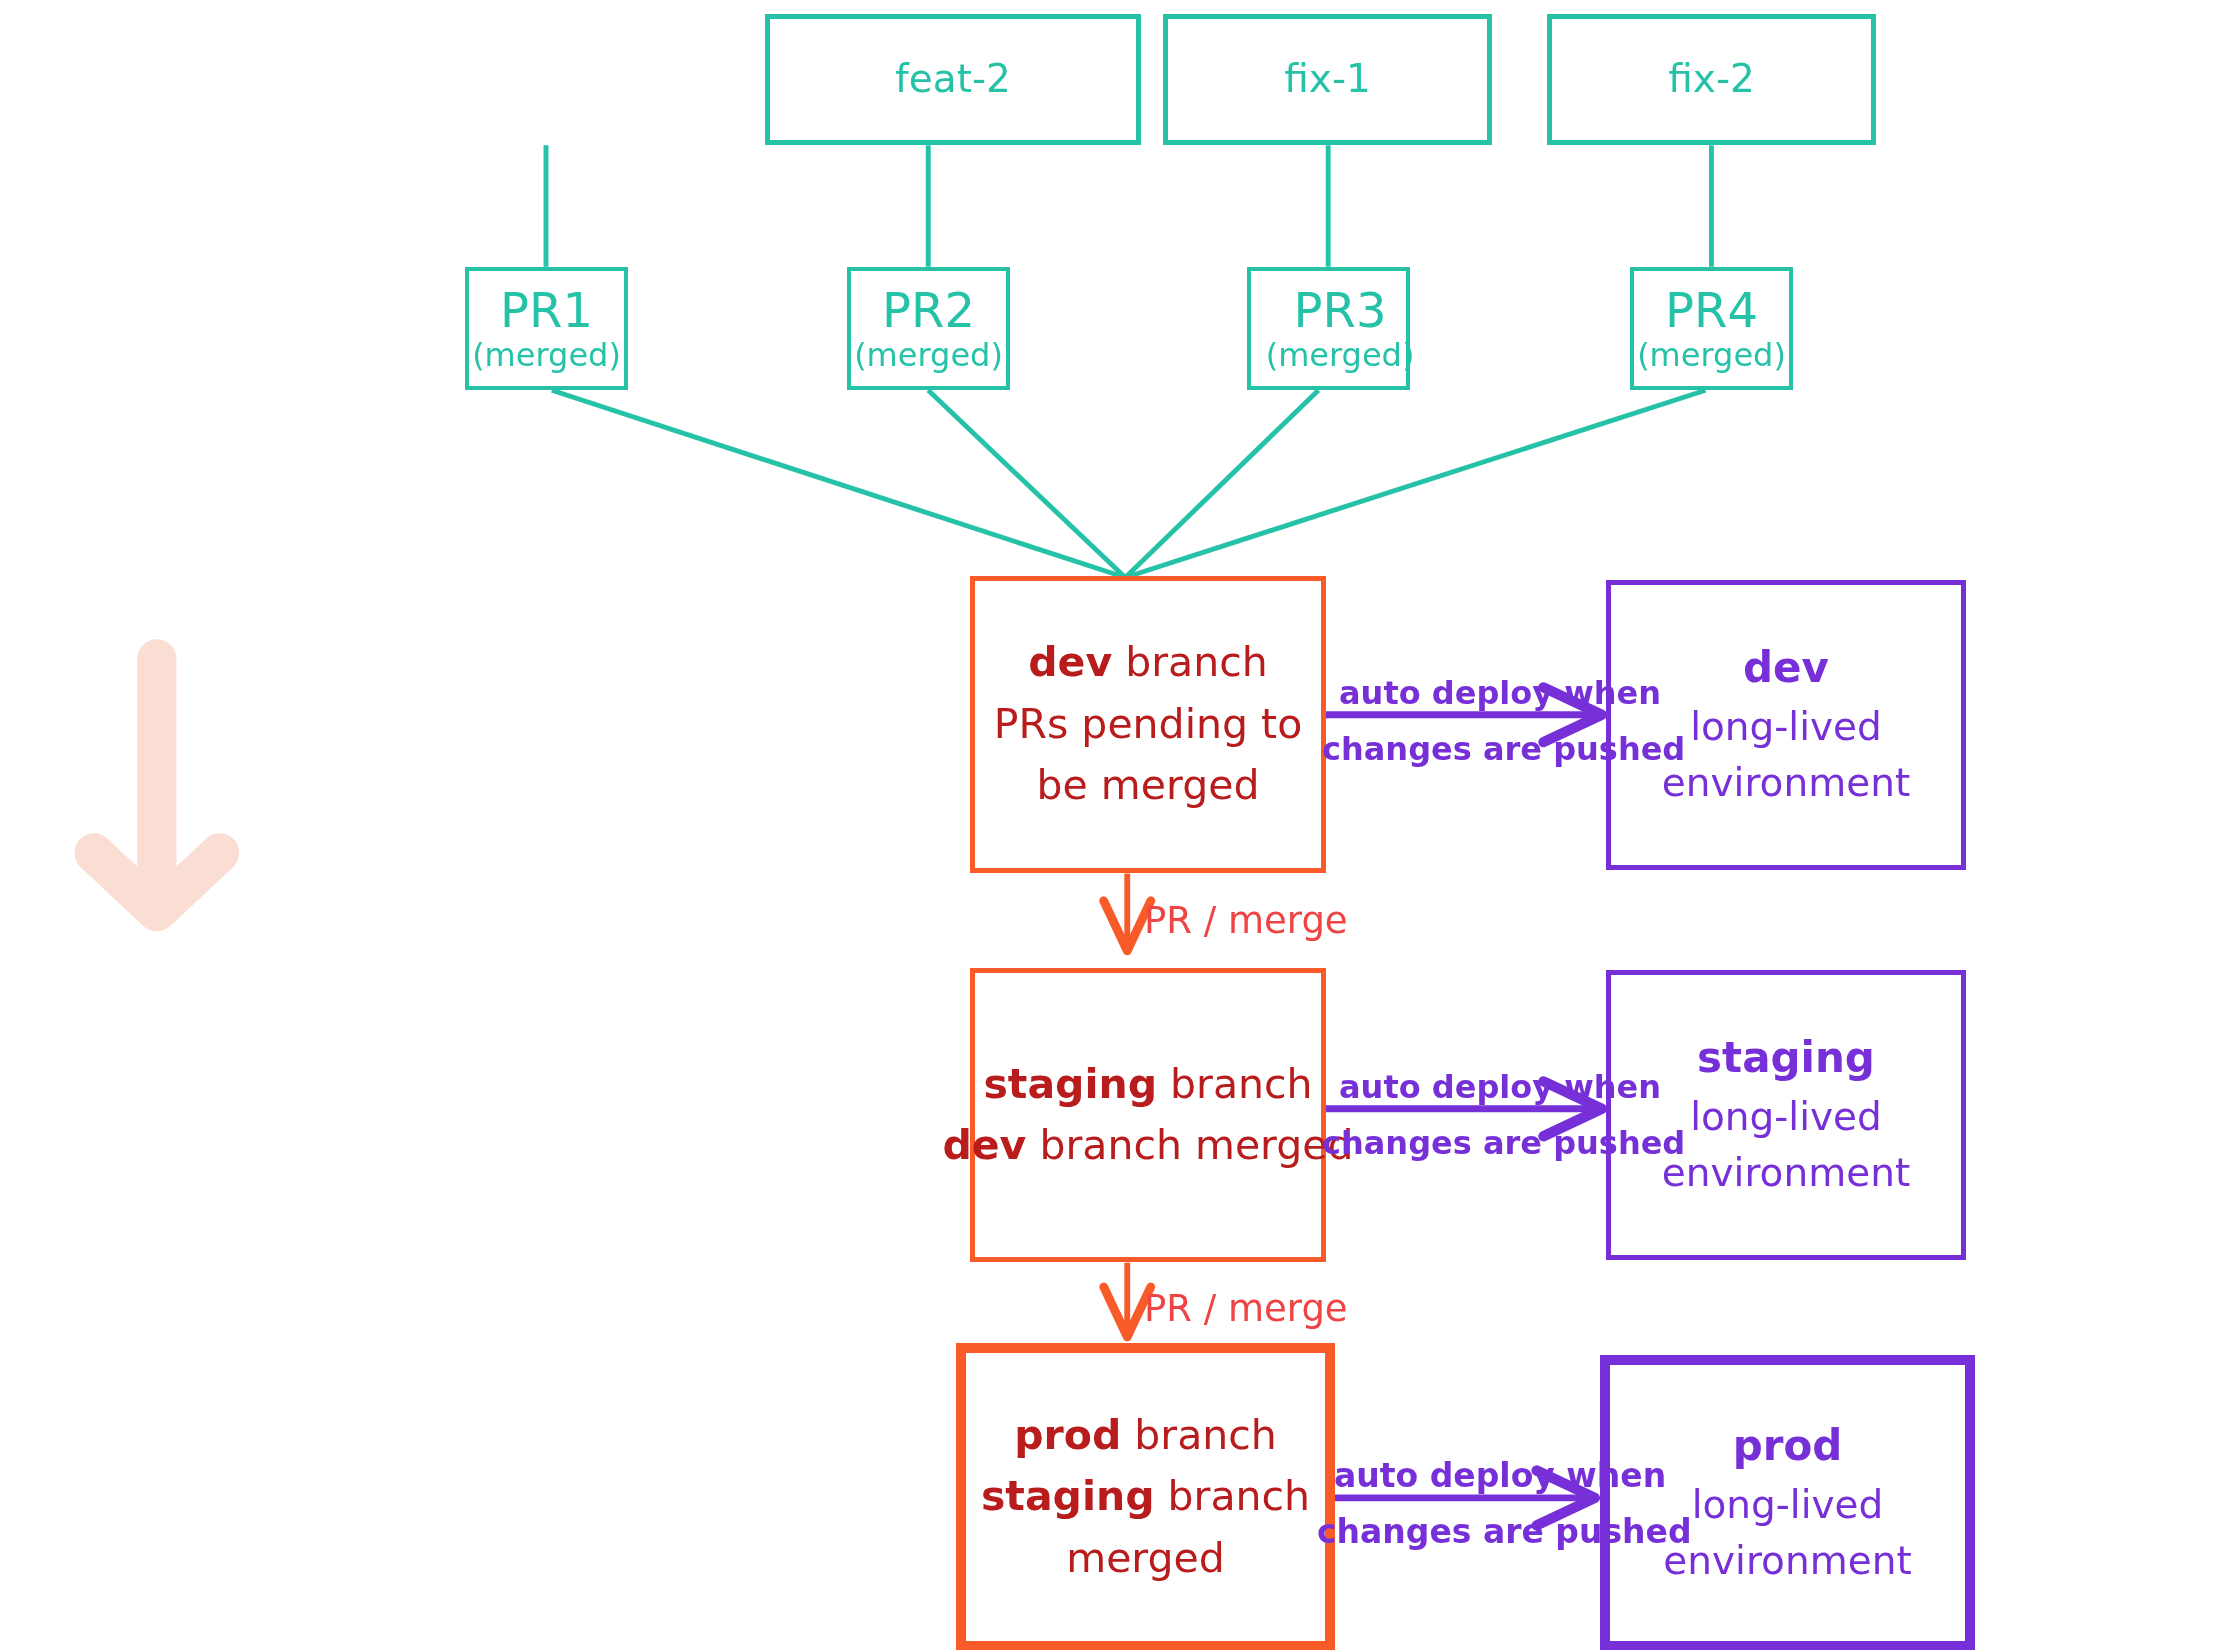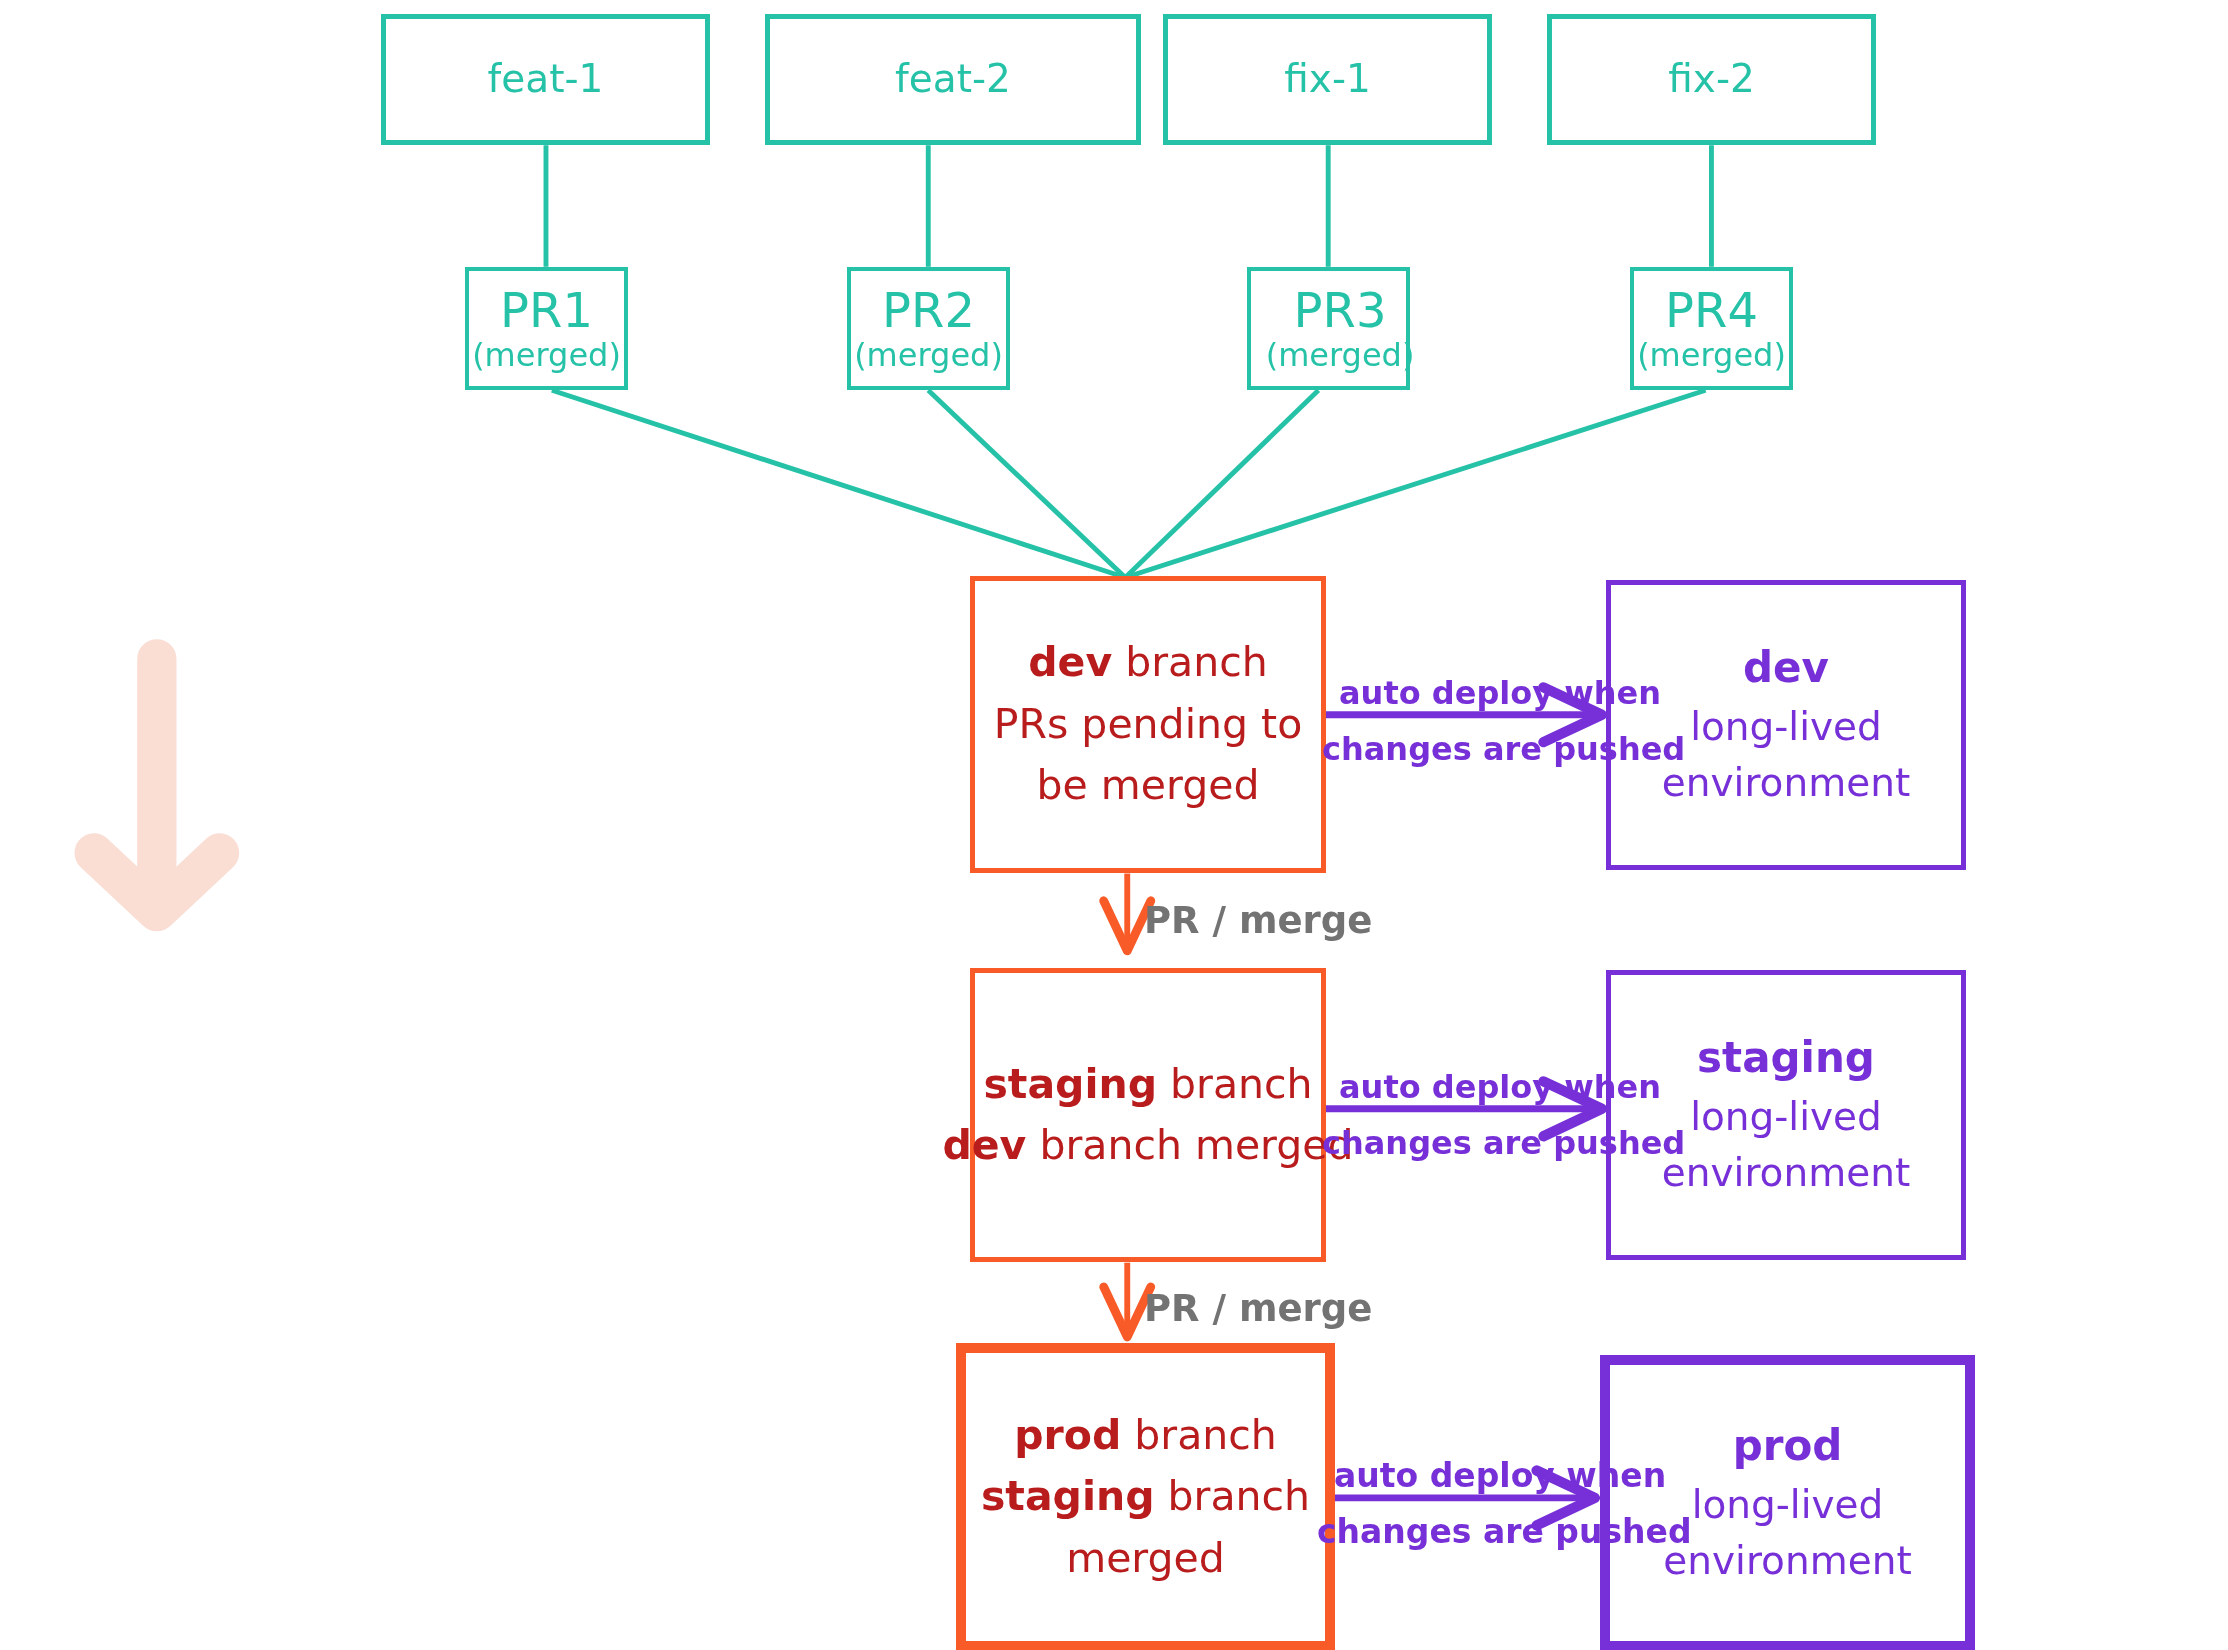--- a/index.html
+++ b/index.html
@@ -98,23 +98,23 @@
     font-weight: 400;
     line-height: 1.45;
   }
 
   
   .label {
     position: absolute;
     white-space: nowrap;
   }
   .label-orange {
-    color: #737373;
+    color: #ef4444;
     font-size: 37px;
-    font-weight: 700;
+    font-weight: 400;
   }
   .label-purple {
     color: #7730D8;
     font-size: 32px;
     font-weight: 600;
   }
   .label-purple.strong {
     font-size: 33px;
     font-weight: 700;
   }
@@ -156,23 +156,20 @@
     <line x1="1332" y1="729" x2="1632" y2="729" stroke="#7730D8" stroke-width="7" marker-end="url(#arrow-purple)"></line>
     <line x1="1332" y1="1131" x2="1632" y2="1131" stroke="#7730D8" stroke-width="7" marker-end="url(#arrow-purple)"></line>
     <line x1="1332" y1="1528" x2="1625" y2="1528" stroke="#7730D8" stroke-width="7" marker-end="url(#arrow-purple)"></line>
 
     <g stroke="#FADDD3" stroke-width="40" fill="none" stroke-linecap="round" stroke-linejoin="round">
       <line x1="160" y1="672" x2="160" y2="912"></line>
       <path d="M96,870 L160,930 L224,870"></path>
     </g>
   </svg>
 
-  <div class="node teal-box feat-box" style="left:381px; top:13.7px; width:329px; height:131px;">
-    <div class="title">feat-1</div>
-  </div>
 
   <div class="node teal-box feat-box" style="left:765px; top:13.7px; width:376px; height:131px;">
     <div class="title">feat-2</div>
   </div>
 
   <div class="node teal-box feat-box" style="left:1163px; top:13.7px; width:329px; height:131px;">
     <div class="title">fix-1</div>
   </div>
 
   <div class="node teal-box feat-box" style="left:1547px; top:13.7px; width:329px; height:131px;">

